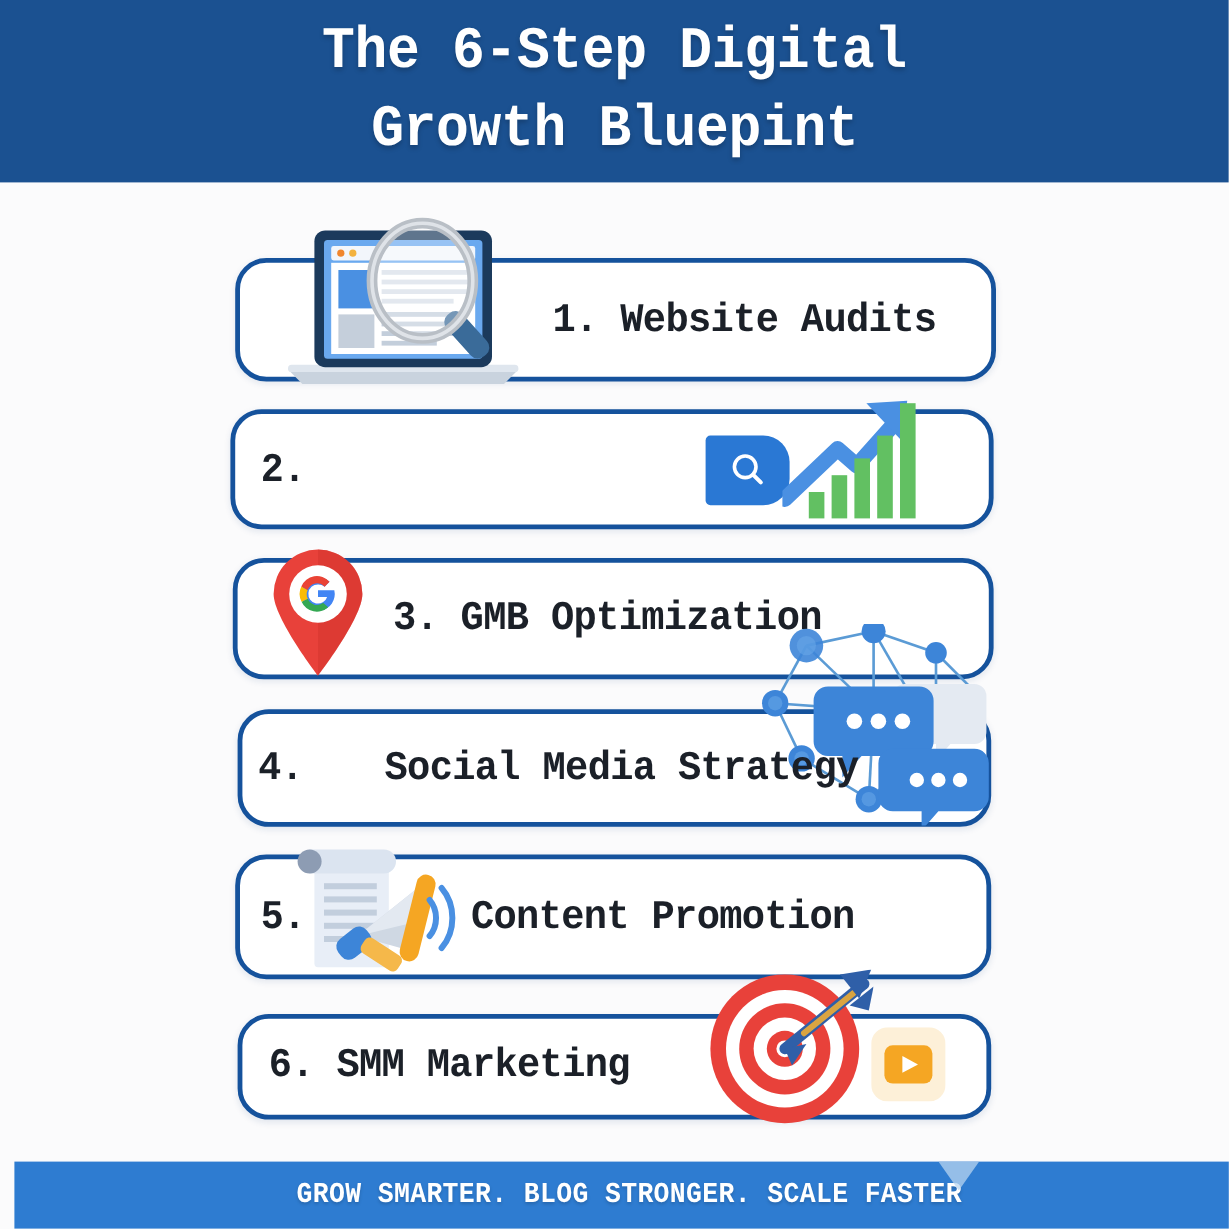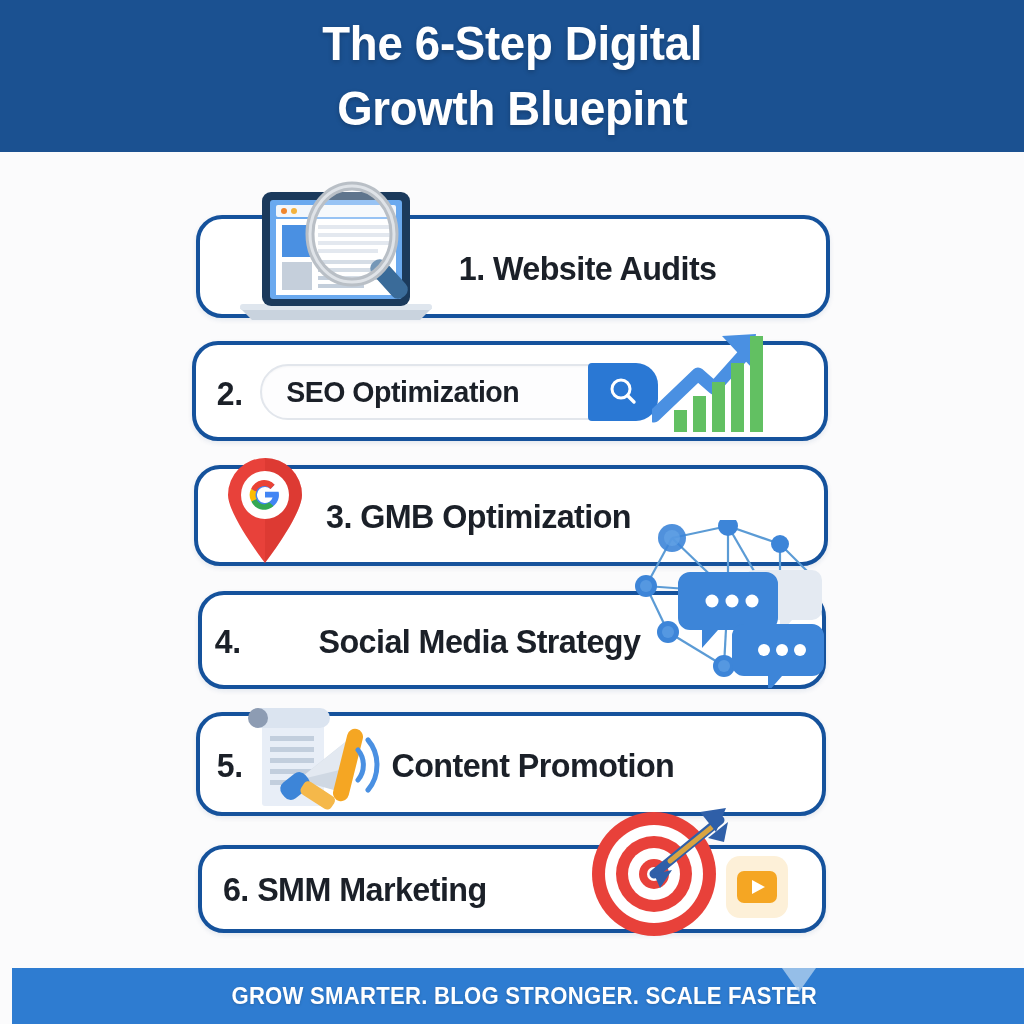--- a/index.html
+++ b/index.html
@@ -15,20 +15,21 @@
     background: #fbfbfc;
     position: relative;
   }
 
   .poster {
     position: absolute;
     inset: 0;
     width: 840px;
     height: 1024px;
     background: #fbfbfc;
+    font-family: Liberation Mono, monospace;
   }
 
   
   .header {
     position: absolute;
     left: 0; top: 0;
     width: 1024px;
     height: 152px;
     background: #1b5191;
     display: flex;
@@ -221,23 +222,20 @@
       <ellipse cx="120" cy="56" rx="42" ry="48" fill="none" stroke="#b9bfc6" stroke-width="9"></ellipse>
       <ellipse cx="120" cy="56" rx="42" ry="48" fill="none" stroke="#dfe3e8" stroke-width="3"></ellipse>
     </svg>
   </div>
 
   <div class="step-label" id="lbl-1">1. Website Audits</div>
 
   <div class="step-card" id="card-2"></div>
   <div class="step-num" id="num-2">2.</div>
 
-  <div class="search-pill">
-    <span class="search-pill-text">SEO Optimization</span>
-  </div>
 
   <div class="search-btn">
     <svg width="34" height="34" viewBox="0 0 34 34">
       <circle cx="15" cy="14" r="9" fill="none" stroke="#ffffff" stroke-width="3"></circle>
       <line x1="21.5" y1="20.5" x2="28" y2="27" stroke="#ffffff" stroke-width="3.4" stroke-linecap="round"></line>
     </svg>
   </div>
 
   <div class="icon-layer" id="icon-growth">
     <svg width="120" height="108" viewBox="0 0 120 108">

